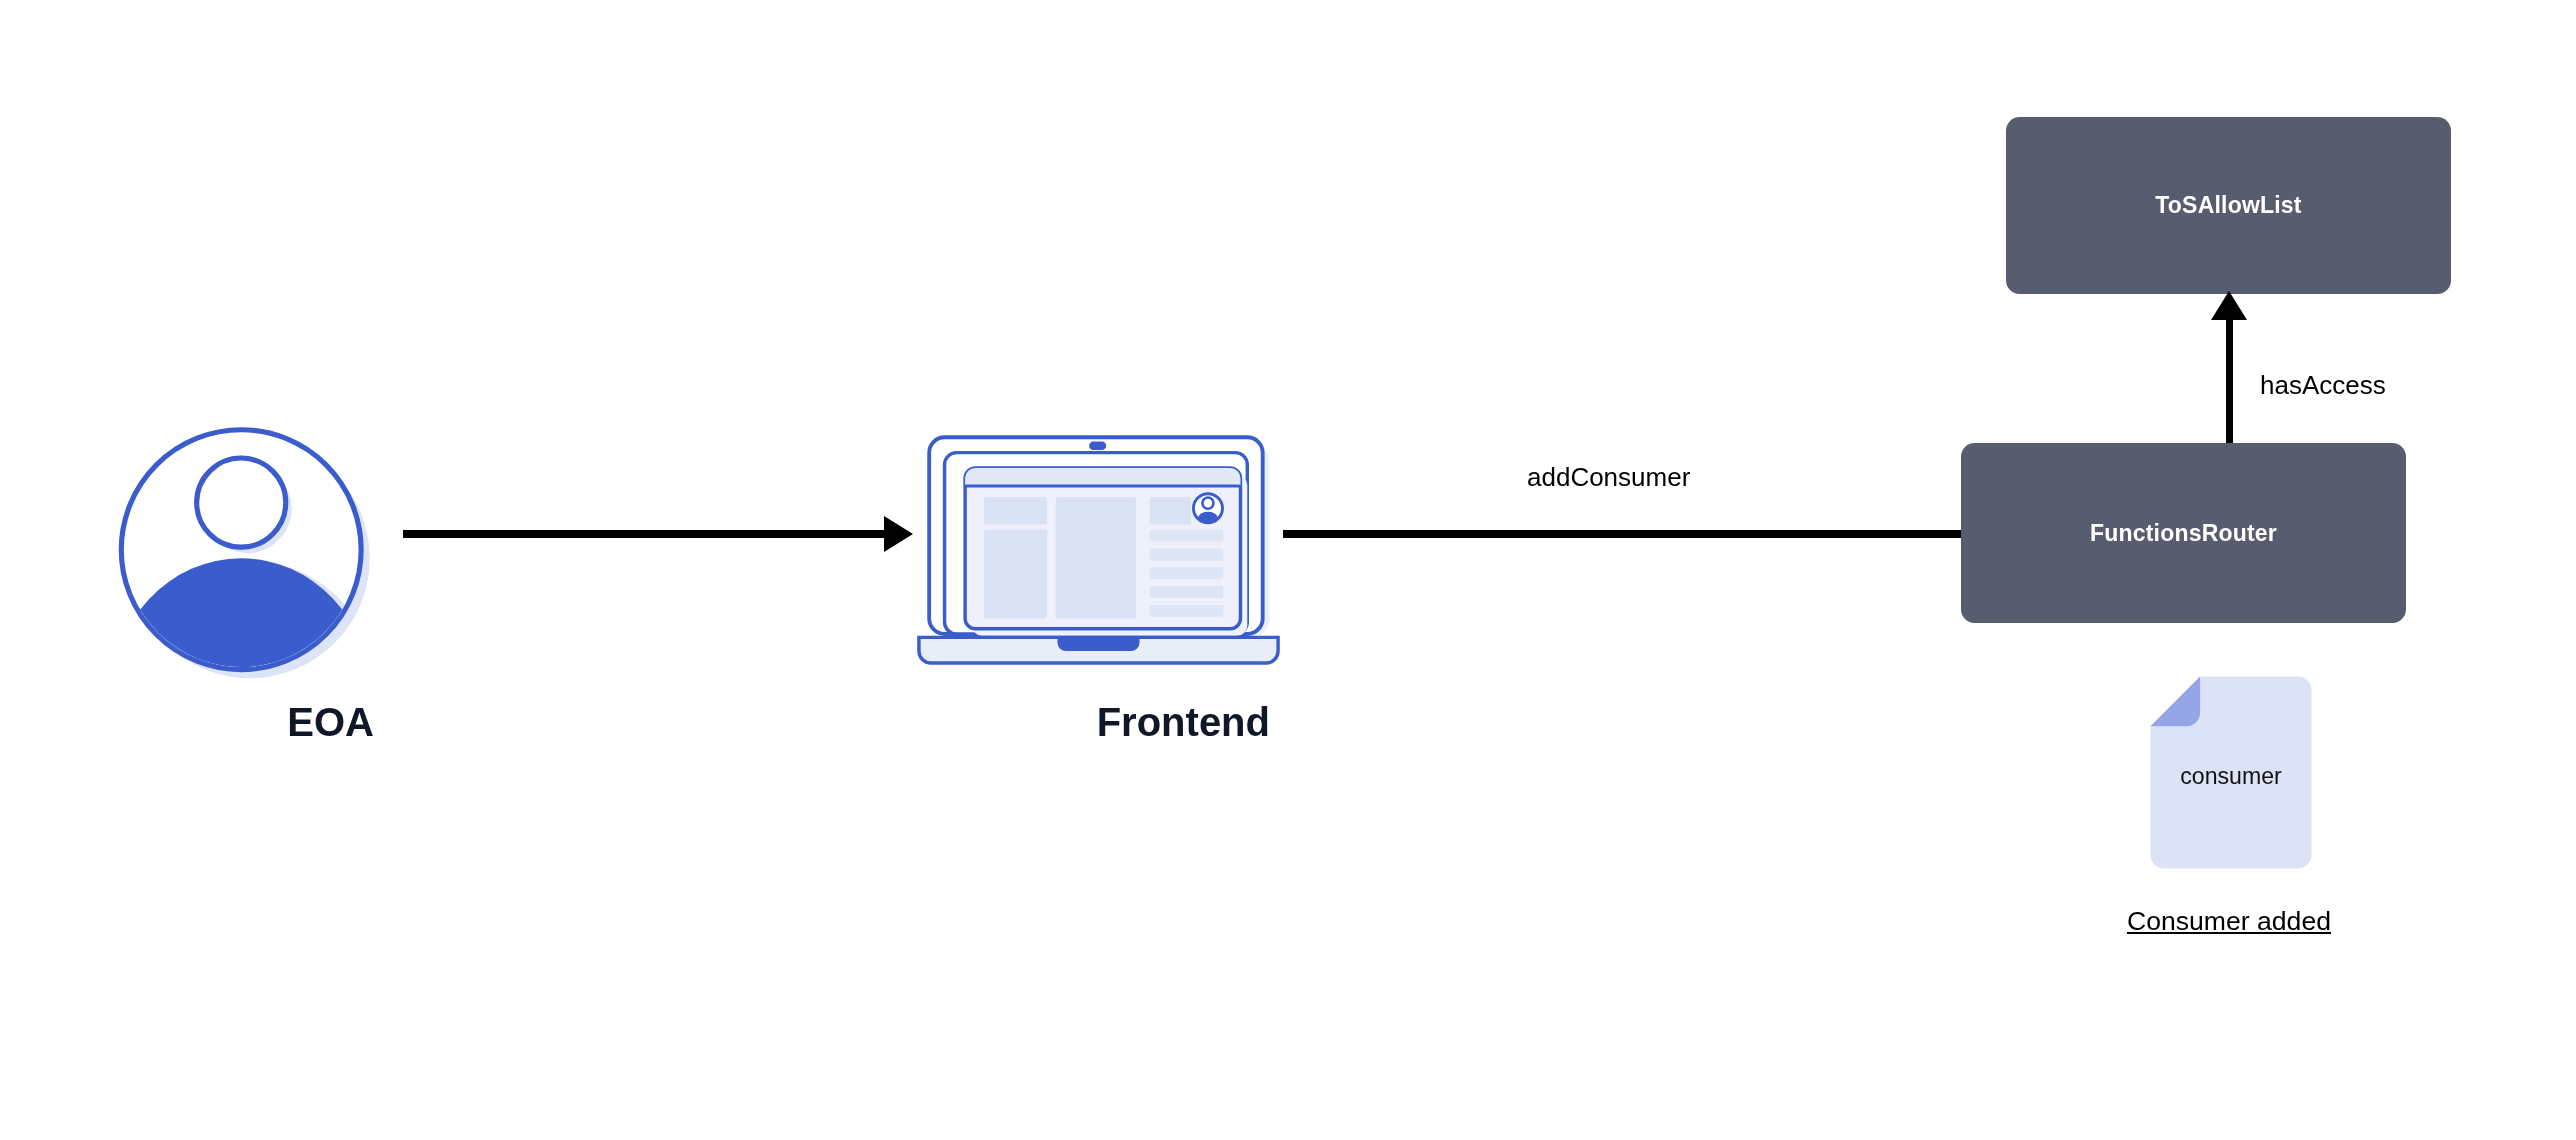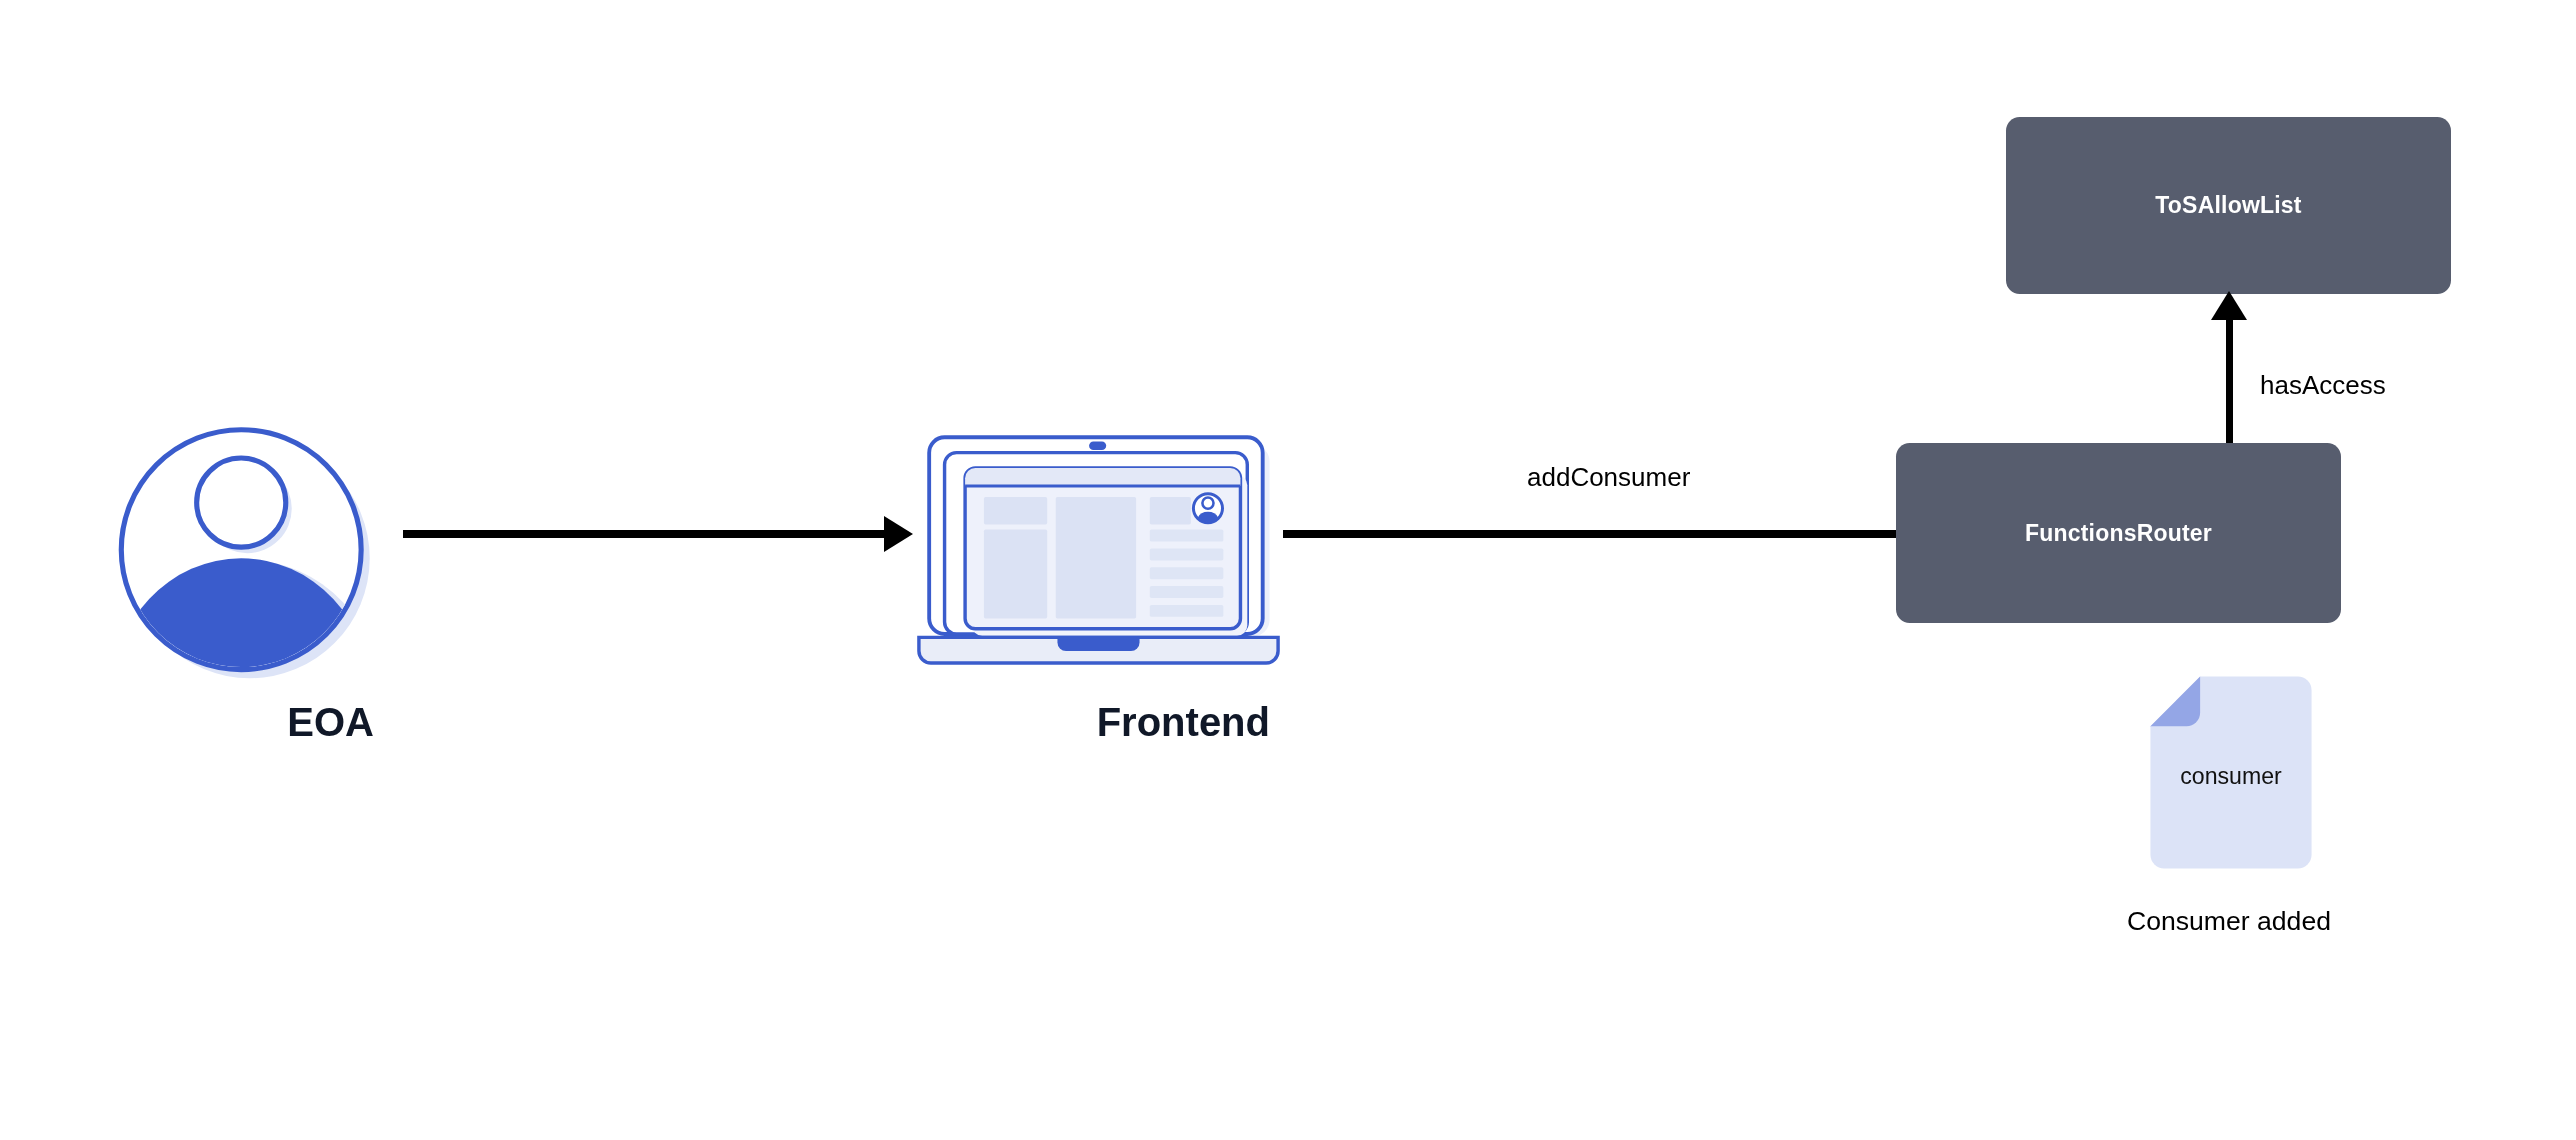--- a/index.html
+++ b/index.html
@@ -36,21 +36,21 @@
   .contract-box .contract-label {
     color: #ffffff;
     font-size: 23px;
     font-weight: 700;
     letter-spacing: 0.2px;
     line-height: 1;
     white-space: nowrap;
   }
 
   #tos-allowlist-box { left: 2006px; top: 117px; width: 445px; height: 177px; }
-  #functions-router-box { left: 1896px; top: 443px; width: 445px; height: 180px; }
+  #functions-router-box { left: 1961px; top: 443px; width: 445px; height: 180px; }
 
   
   .connector-line {
     position: absolute;
     background: #000000;
   }
   .arrowhead {
     position: absolute;
     width: 0;
     height: 0;
@@ -87,20 +87,21 @@
     line-height: 1;
   }
   .note-caption {
     position: absolute;
     color: #000000;
     font-size: 26.6px;
     font-weight: 400;
     white-space: nowrap;
     text-align: center;
     line-height: 1;
+    text-decoration: underline;
   }
 
   
   #eoa-avatar-icon { left: 117px; top: 421px; width: 257px; height: 266px; }
   #frontend-laptop-icon { left: 910px; top: 427px; width: 377px; height: 248px; }
   #consumer-doc-icon { left: 2147px; top: 673px; width: 168px; height: 199px; text-align: center; }
 
   svg { display: block; overflow: visible; }
 </style>
 </head>

